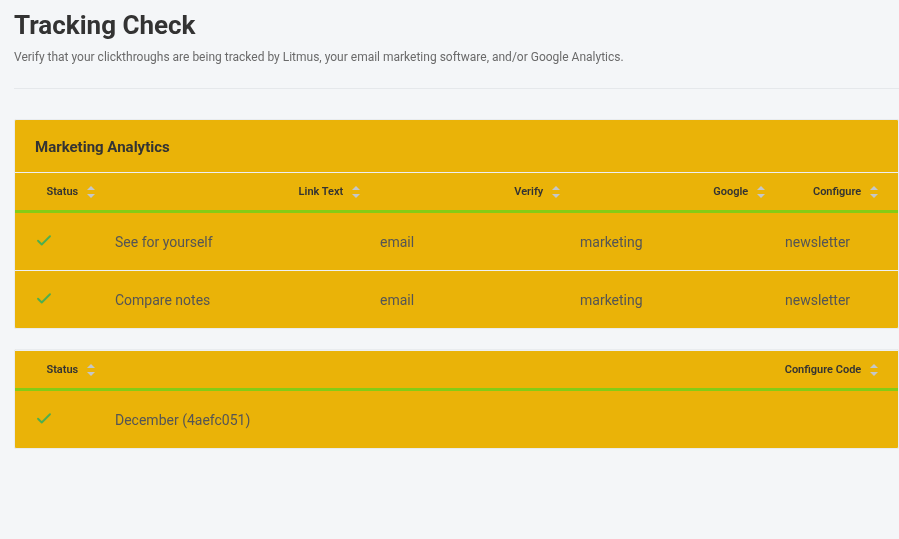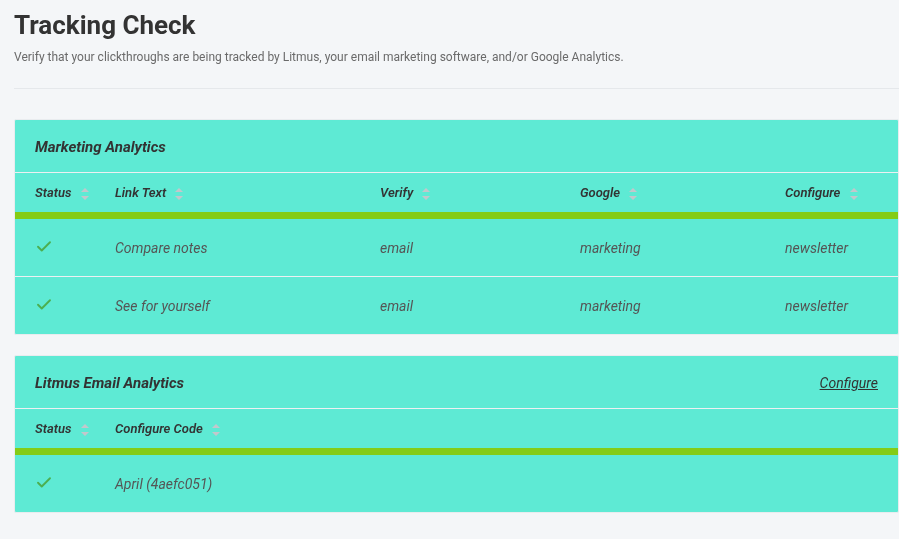--- a/index.html
+++ b/index.html
@@ -28,25 +28,24 @@
       font-size: 12px;
       color: #6a6a6a;
       margin-bottom: 24px;
     }
     .divider {
       border: none;
       border-top: 1px solid #e5e8eb;
       margin-bottom: 30px;
     }
     .panel {
-      background: #5eead4;
+      background: #eab308;
       border: 1px solid #e9ecef;
       border-radius: 2px;
       margin-bottom: 20px;
-      font-style: italic;
     }
     .panel-header {
       display: flex;
       justify-content: space-between;
       align-items: center;
       padding: 18px 20px 16px 20px;
     }
     .panel-title {
       font-size: 15px;
       font-weight: 700;
@@ -56,27 +55,27 @@
       font-size: 14px;
       color: #333;
       text-decoration: underline;
       cursor: pointer;
     }
     table {
       width: 100%;
       border-collapse: collapse;
     }
     thead th {
-      text-align: left;
-      font-size: 13px;
+      text-align: right;
+      font-size: 11px;
       font-weight: 600;
       color: #333;
       padding: 12px 20px 12px 0;
       border-top: 1px solid #edf0f2;
-      border-bottom: 7px solid #84cc16;
+      border-bottom: 3px solid #84cc16;
     }
     thead th:first-child {
       padding-left: 20px;
     }
     tbody td {
       font-size: 14px;
       color: #555;
       padding: 18px 20px 18px 0;
       border-bottom: 1px solid #edf0f2;
       vertical-align: middle;
@@ -162,63 +161,59 @@
           </th>
         </tr>
       </thead>
       <tbody>
         <tr>
           <td>
             <svg class="check-icon" viewBox="0 0 24 24" fill="none" stroke="#4caf50" stroke-width="2.5" stroke-linecap="round" stroke-linejoin="round">
                 <polyline points="4 13 9 18 20 7"></polyline>
               </svg>
           </td>
-          <td>Compare notes</td>
+          <td>See for yourself</td>
           <td>email</td>
           <td>marketing</td>
           <td>newsletter</td>
         </tr>
         <tr>
           <td>
             <svg class="check-icon" viewBox="0 0 24 24" fill="none" stroke="#4caf50" stroke-width="2.5" stroke-linecap="round" stroke-linejoin="round">
                 <polyline points="4 13 9 18 20 7"></polyline>
               </svg>
           </td>
-          <td>See for yourself</td>
+          <td>Compare notes</td>
           <td>email</td>
           <td>marketing</td>
           <td>newsletter</td>
         </tr>
       </tbody>
     </table>
   </div>
 
   <div class="panel">
-    <div class="panel-header">
-      <div class="panel-title">Litmus Email Analytics</div>
-      <a class="configure-link">Configure</a>
-    </div>
     <table>
       <thead>
         <tr>
           <th class="col-status">
             <span>Status</span>
             <span class="sort-icon"></span>
           </th>
           <th class="col-tracking">
             <span>Configure Code</span>
             <span class="sort-icon"></span>
           </th>
         </tr>
       </thead>
       <tbody>
         <tr>
           <td>
             <svg class="check-icon" viewBox="0 0 24 24" fill="none" stroke="#4caf50" stroke-width="2.5" stroke-linecap="round" stroke-linejoin="round">
                 <polyline points="4 13 9 18 20 7"></polyline>
               </svg>
           </td>
-          <td>April (4aefc051)</td>
+          <td>December (4aefc051)</td>
         </tr>
       </tbody>
     </table>
   </div>
 </div>
 
 </body></html>

